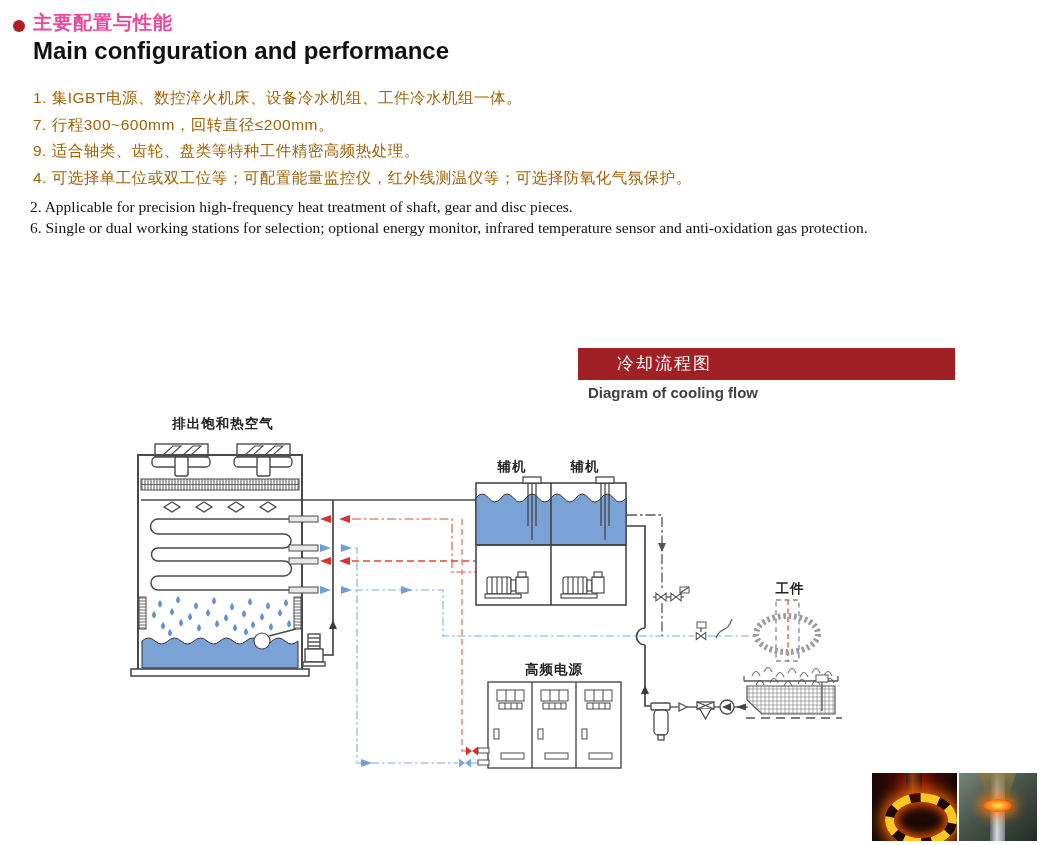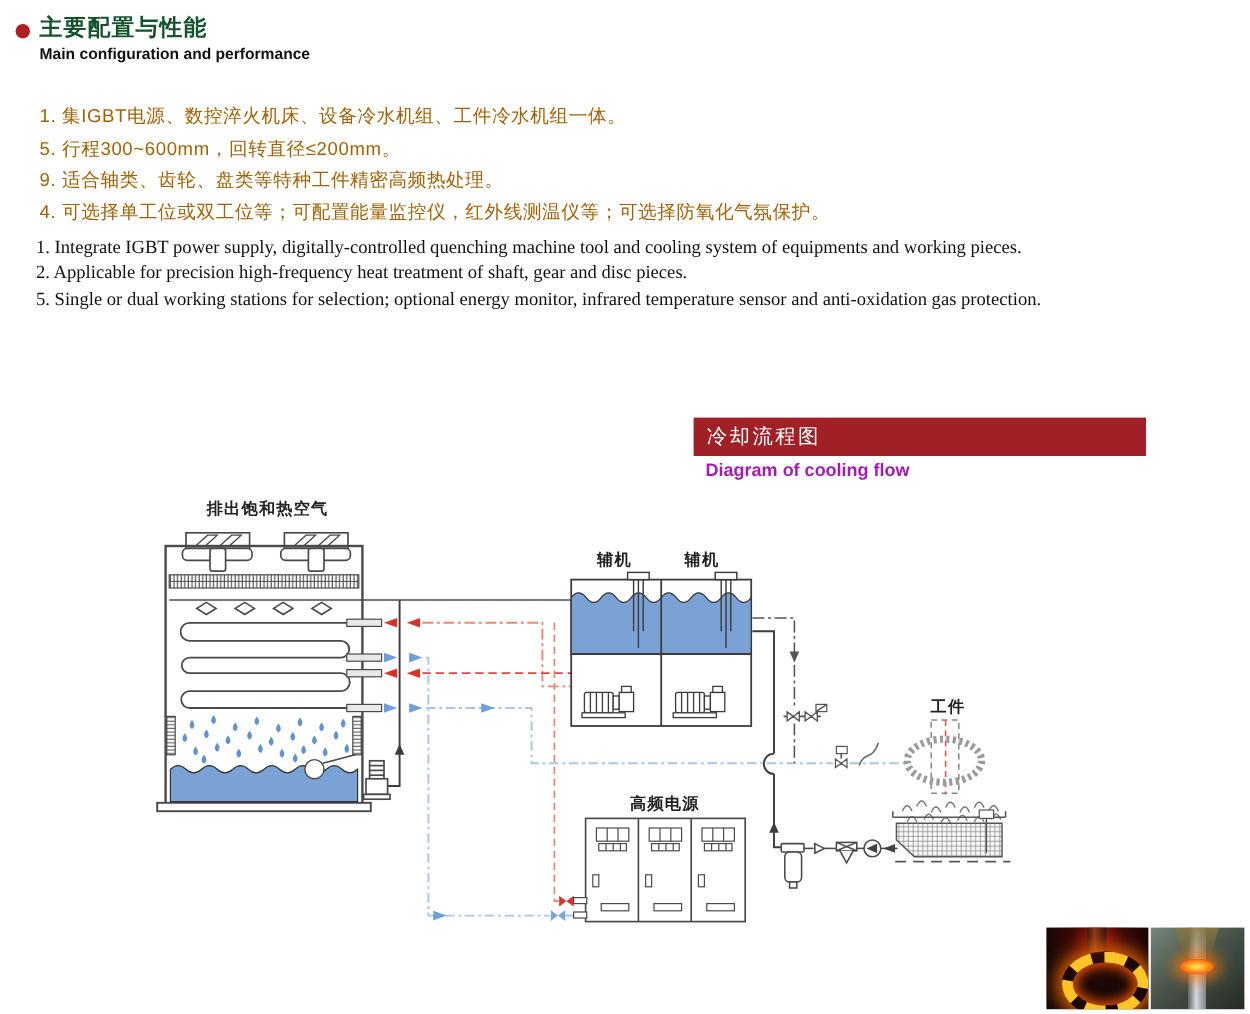--- a/index.html
+++ b/index.html
@@ -3,31 +3,31 @@
 <meta charset="utf-8">
 <style>
   html,body{margin:0;padding:0;}
   body{
     width:1042px;height:845px;position:relative;background:#ffffff;
     font-family:"Liberation Sans",sans-serif;color:#1a1a1a;overflow:hidden;
   }
   .abs{position:absolute;}
   
   .bullet{left:13px;top:20px;width:12px;height:12px;border-radius:50%;background:#b01e24;}
-  .title-zh{left:33px;top:10px;font-size:19px;font-weight:bold;letter-spacing:1px;color:#14532d;}
-  .title-en{left:33px;top:37px;font-size:13px;font-weight:bold;color:#111;}
+  .title-zh{left:33px;top:10px;font-size:19px;font-weight:bold;letter-spacing:1px;color:#ec4899;}
+  .title-en{left:33px;top:37px;font-size:24px;font-weight:bold;color:#111;}
   
   .list-zh{left:33px;top:85px;width:900px;font-size:15.5px;color:#a16207;}
   .list-zh .li{line-height:26.6px;letter-spacing:.5px;}
   .list-en{left:30px;top:196px;width:990px;font-family:"Liberation Serif",serif;font-size:15.5px;color:#111;}
   .list-en .li{line-height:21.4px;}
   
   .banner{left:578px;top:348px;width:377px;height:32px;background:#a02025;}
-  .banner span{display:block;padding-left:11px;line-height:32px;font-size:17px;color:#ffffff;letter-spacing:2px;}
-  .caption-en{left:588px;top:384px;font-size:15px;font-weight:bold;color:#a21caf;}
+  .banner span{display:block;padding-left:11px;line-height:32px;font-size:17px;color:#ffffff;letter-spacing:2px;margin-left:28px;}
+  .caption-en{left:588px;top:384px;font-size:15px;font-weight:bold;color:#404040;}
   
   svg.diagram{left:0;top:400px;}
   svg text{font-family:"Liberation Sans",sans-serif;}
   .lbl{font-size:13.5px;font-weight:bold;fill:#222;letter-spacing:1px;}
   
   .photo{top:773px;height:68px;overflow:hidden;}
   .photo1{left:872px;width:85px;background:
       radial-gradient(circle at 50% 12%, rgba(220,30,10,.75) 0%, rgba(90,10,5,.55) 30%, rgba(20,6,6,0) 60%),
       #140707;}
   .photo1 .ring{position:absolute;left:13px;top:20px;width:54px;height:36px;border-radius:50%;
@@ -45,29 +45,28 @@
 </style>
 </head>
 <body>
 
 <div class="abs bullet"></div>
 <div class="abs title-zh">主要配置与性能</div>
 <div class="abs title-en">Main configuration and performance</div>
 
 <div class="abs list-zh">
   <div class="li">1.  集IGBT电源、数控淬火机床、设备冷水机组、工件冷水机组一体。</div>
-  <div class="li">5.  行程300~600mm，回转直径≤200mm。</div>
+  <div class="li">7.  行程300~600mm，回转直径≤200mm。</div>
   <div class="li">9.  适合轴类、齿轮、盘类等特种工件精密高频热处理。</div>
   <div class="li">4.  可选择单工位或双工位等；可配置能量监控仪，红外线测温仪等；可选择防氧化气氛保护。</div>
 </div>
 
 <div class="abs list-en">
-  <div class="li">1. Integrate IGBT power supply, digitally-controlled quenching machine tool and cooling system of equipments and working pieces.</div>
   <div class="li">2.  Applicable for precision high-frequency heat treatment of shaft, gear and disc pieces.</div>
-  <div class="li">5.  Single or dual working stations for selection; optional energy monitor, infrared temperature sensor and anti-oxidation gas protection.</div>
+  <div class="li">6.  Single or dual working stations for selection; optional energy monitor, infrared temperature sensor and anti-oxidation gas protection.</div>
 </div>
 
 <div class="abs banner">
   <span>冷却流程图</span>
 </div>
 <div class="abs caption-en">Diagram of cooling flow</div>
 
 <svg class="abs diagram" width="1042" height="400" viewBox="0 400 1042 400" xmlns="http://www.w3.org/2000/svg">
   <defs>
     <pattern id="vhatch" width="3" height="6" patternUnits="userSpaceOnUse">

